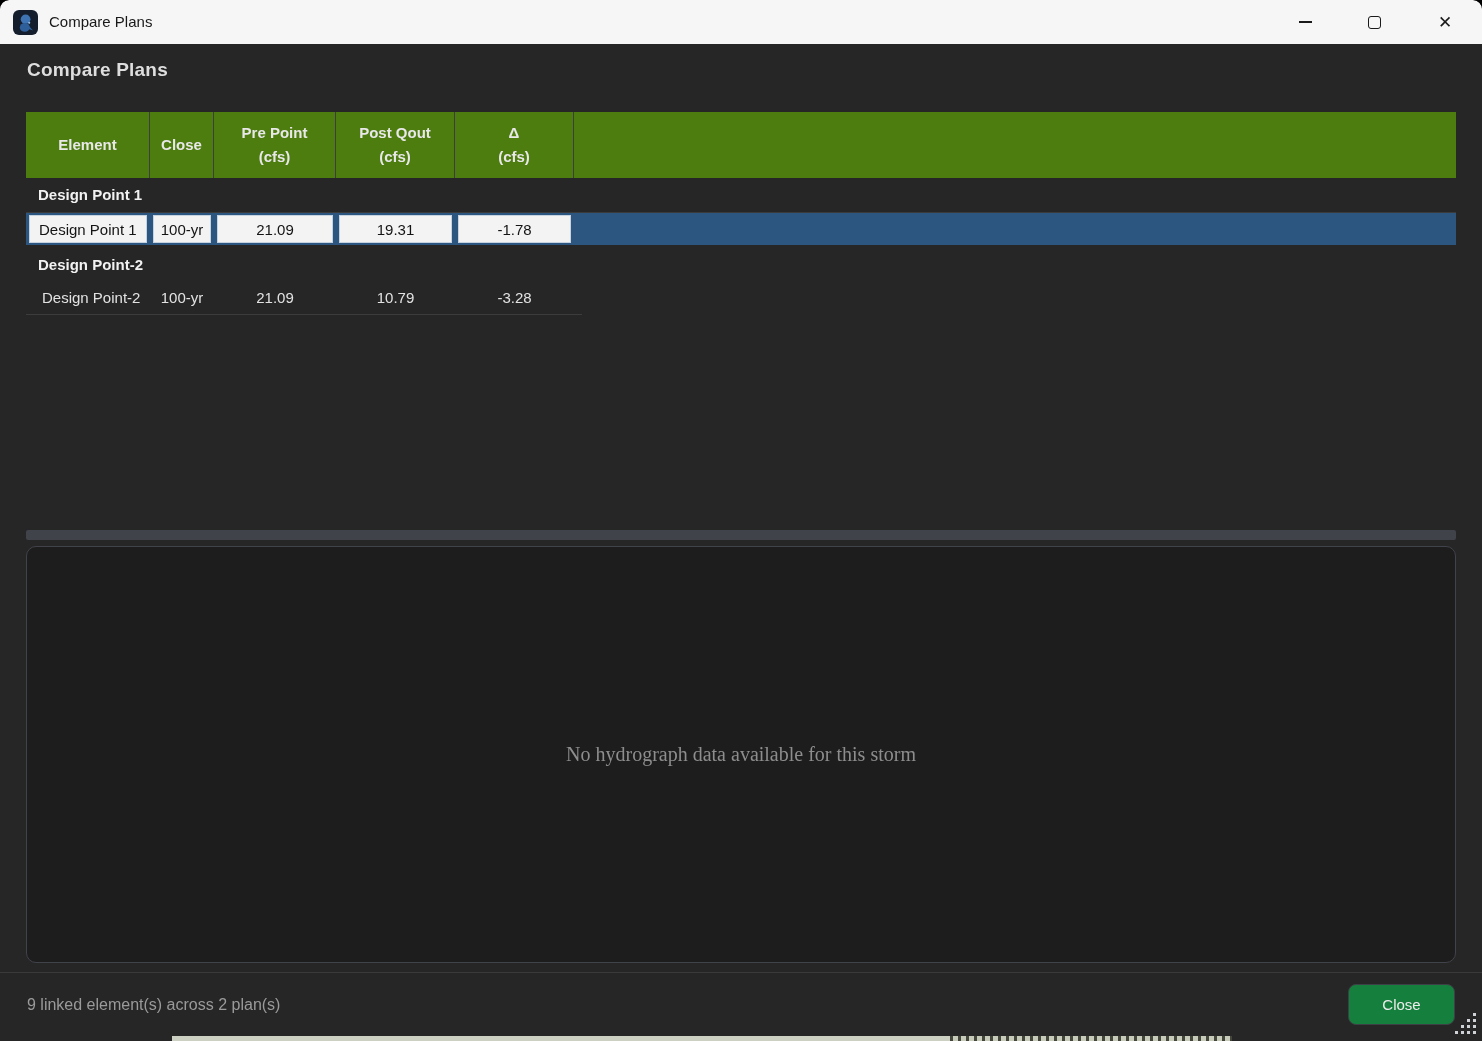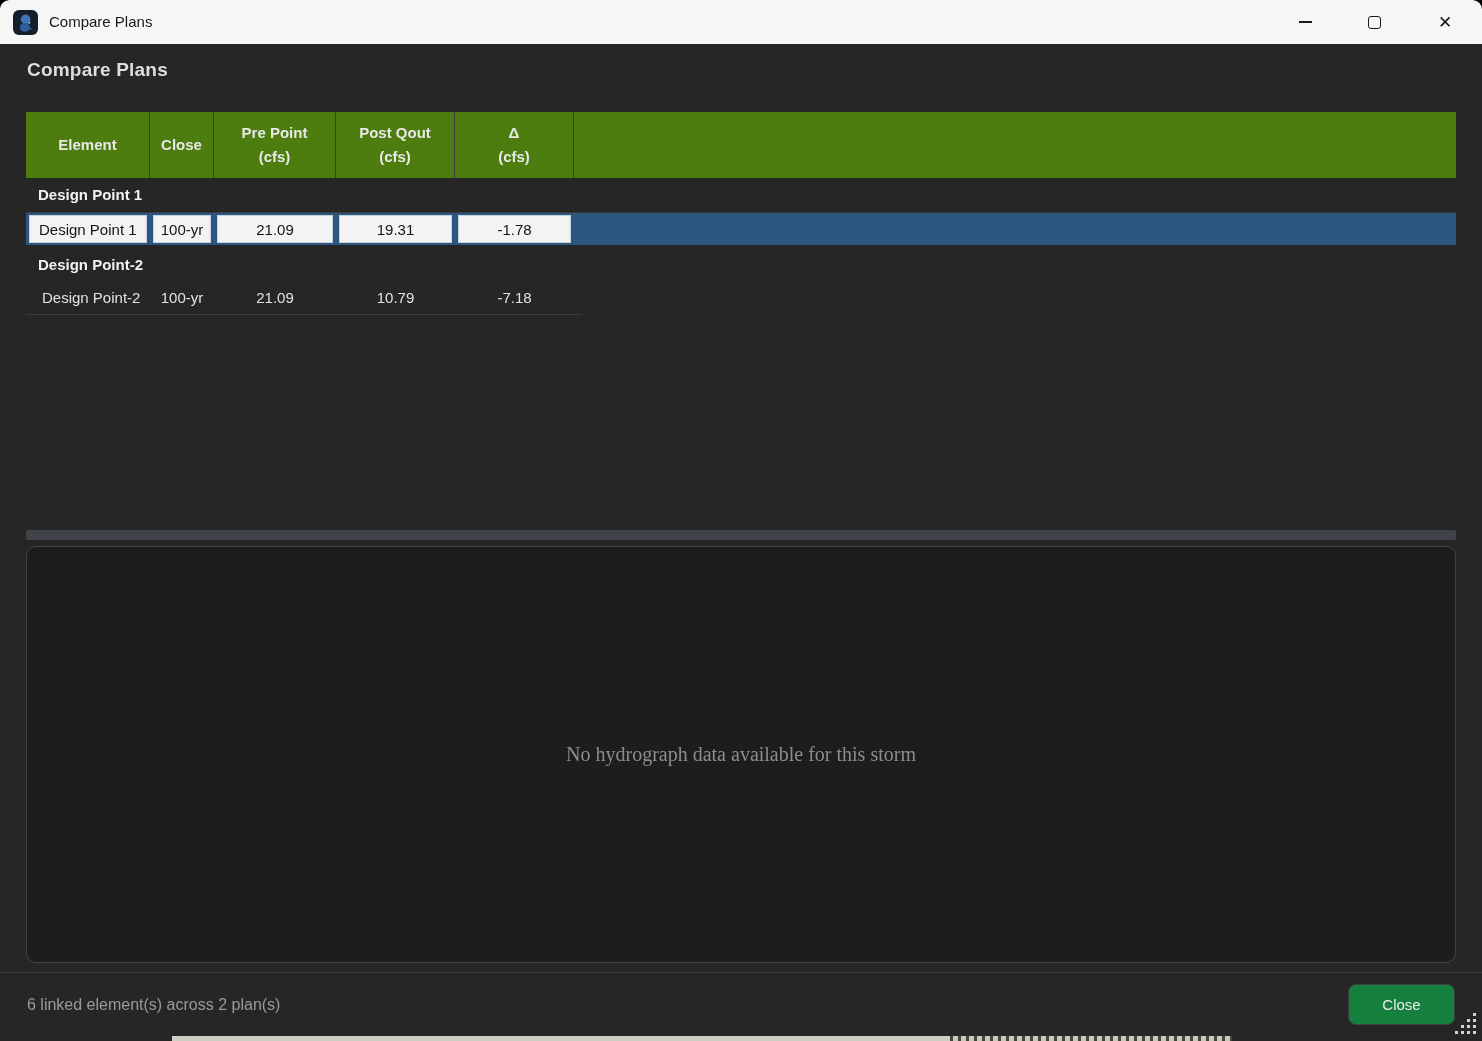--- a/index.html
+++ b/index.html
@@ -152,35 +152,35 @@
       <div class="slot cfill"></div>
     </div>
 
     <div class="group-row g2">Design Point-2</div>
 
     <div class="cols data-row">
       <div class="td c0 left">Design Point-2</div>
       <div class="td c1">100-yr</div>
       <div class="td c2">21.09</div>
       <div class="td c3">10.79</div>
-      <div class="td c4">-7.18</div>
+      <div class="td c4">-3.28</div>
       <div class="td cfill"></div>
     </div>
   </div>
 
   <div class="row-underline"></div>
 
   <div class="hscrollbar"></div>
 
   <div class="hydro-panel">
     <div class="no-data">No hydrograph data available for this storm</div>
   </div>
 
   <div class="footer-divider"></div>
-  <div class="status-text">6 linked element(s) across 2 plan(s)</div>
+  <div class="status-text">9 linked element(s) across 2 plan(s)</div>
   <button class="close-btn">Close</button>
 
   <svg class="resize-grip" viewBox="0 0 27 27">
     <g fill="#cfd2d6">
       <rect x="21" y="3" width="3" height="3"></rect>
       <rect x="15" y="9" width="3" height="3"></rect>
         <rect x="21" y="9" width="3" height="3"></rect>
       <rect x="9" y="15" width="3" height="3"></rect>
         <rect x="15" y="15" width="3" height="3"></rect>
         <rect x="21" y="15" width="3" height="3"></rect>

